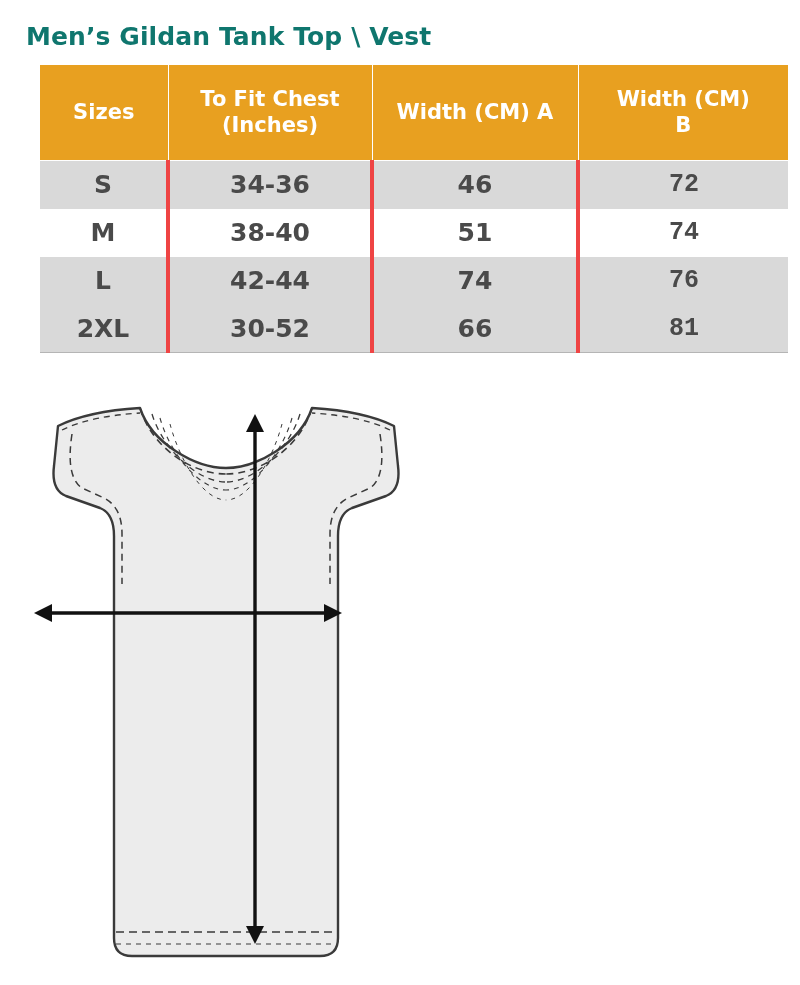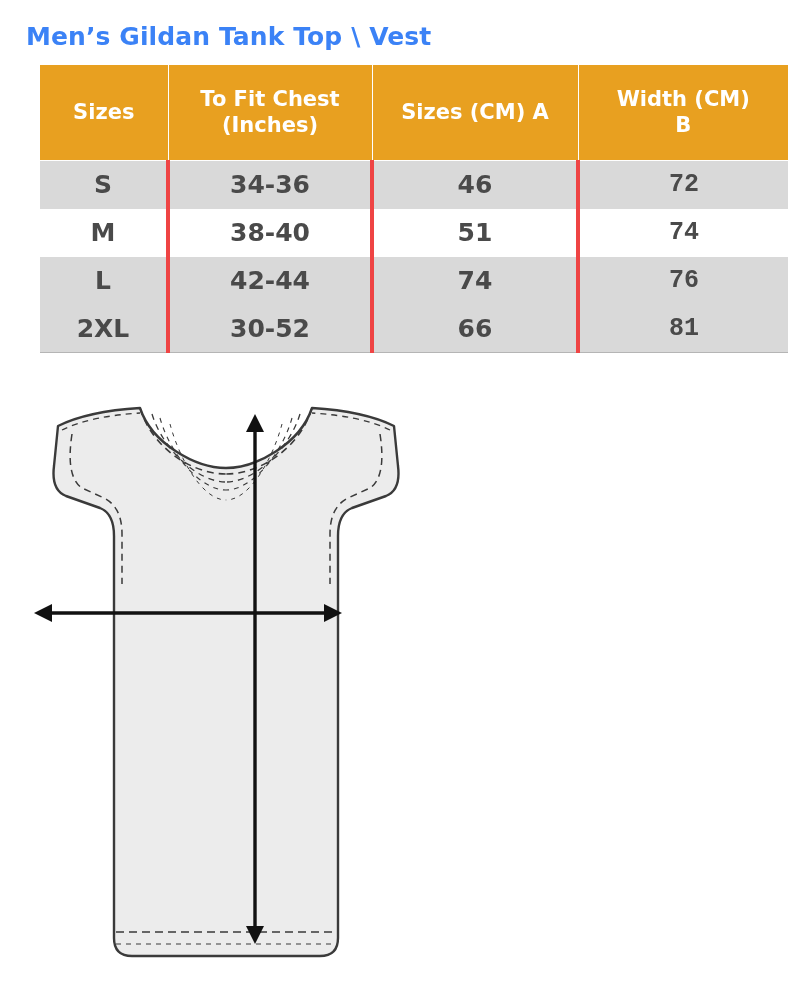--- a/index.html
+++ b/index.html
@@ -15,21 +15,21 @@
   }
   .page {
     width: 800px; height: 985px;
     position: relative;
   }
   .title {
     position: absolute;
     left: 26px; top: 22px;
     font-size: 25px;
     font-weight: bold;
-    color: #3b82f6;
+    color: #0f766e;
     letter-spacing: 0.1px;
     white-space: nowrap;
   }
   table.size-chart {
     position: absolute;
     left: 40px; top: 64px;
     width: 748px;
     border-collapse: collapse;
     table-layout: fixed;
   }
@@ -91,21 +91,21 @@
     <thead>
       <tr>
         <th class="first-col">
           <span>Sizes</span>
         </th>
         <th>
           <span>To Fit Chest</span><br>
           <span>(Inches)</span>
         </th>
         <th>
-          <span>Sizes (CM) A</span>
+          <span>Width (CM) A</span>
         </th>
         <th class="last-col">
           <span>Width  (CM)</span><br>
           <span>B</span>
         </th>
       </tr>
     </thead>
     <tbody>
       <tr class="row-odd">
         <td class="edge-left">S</td>

